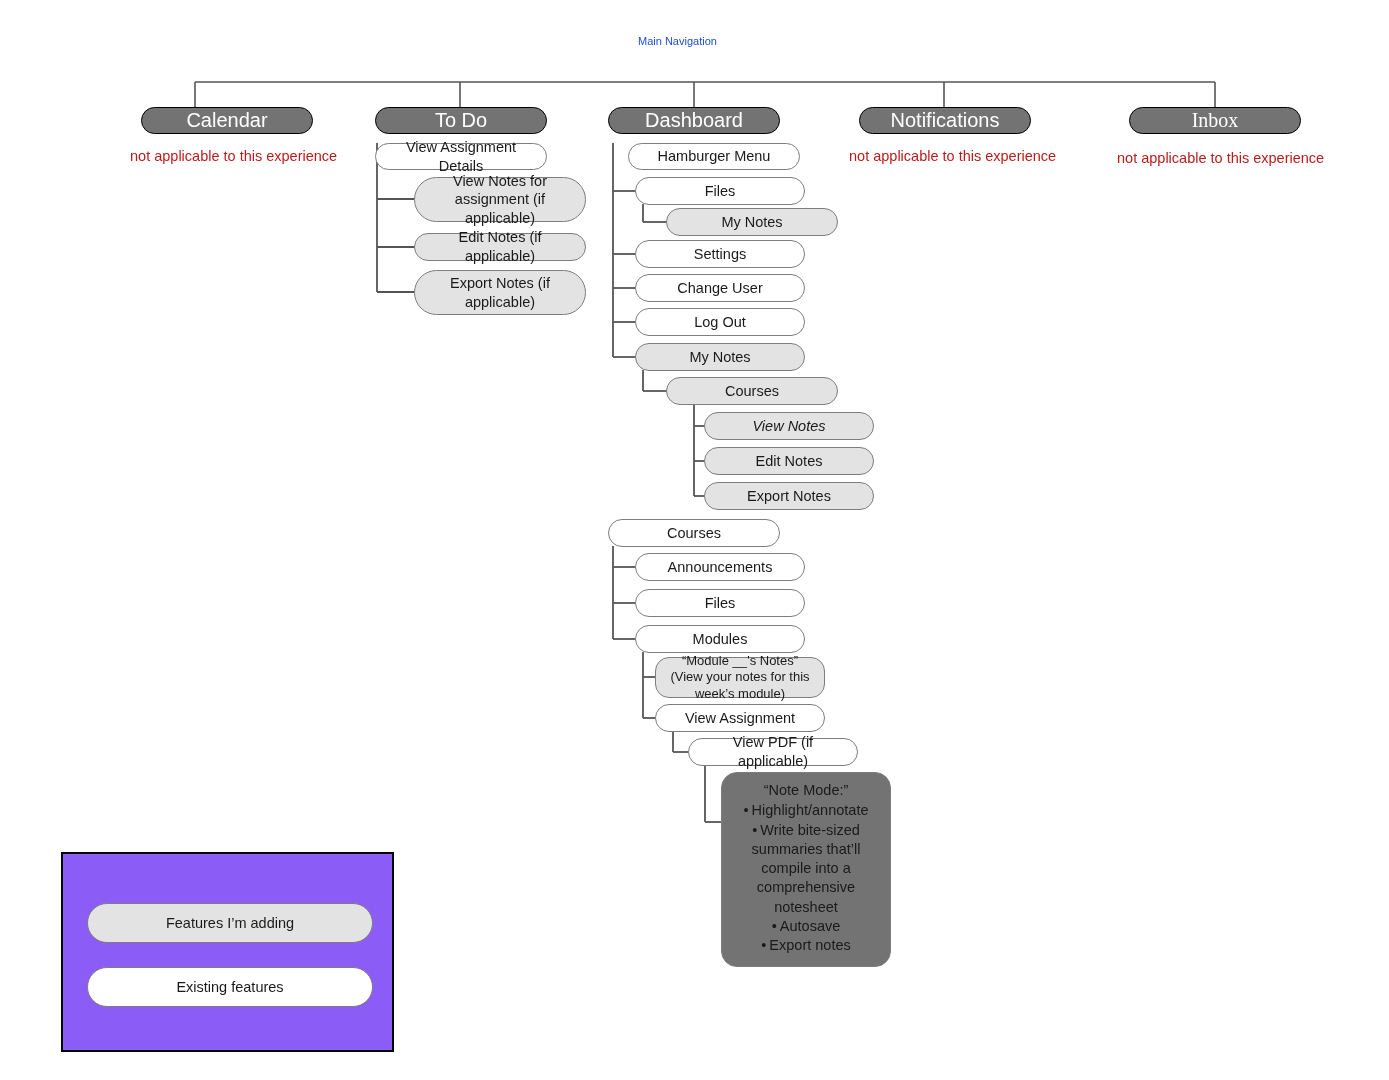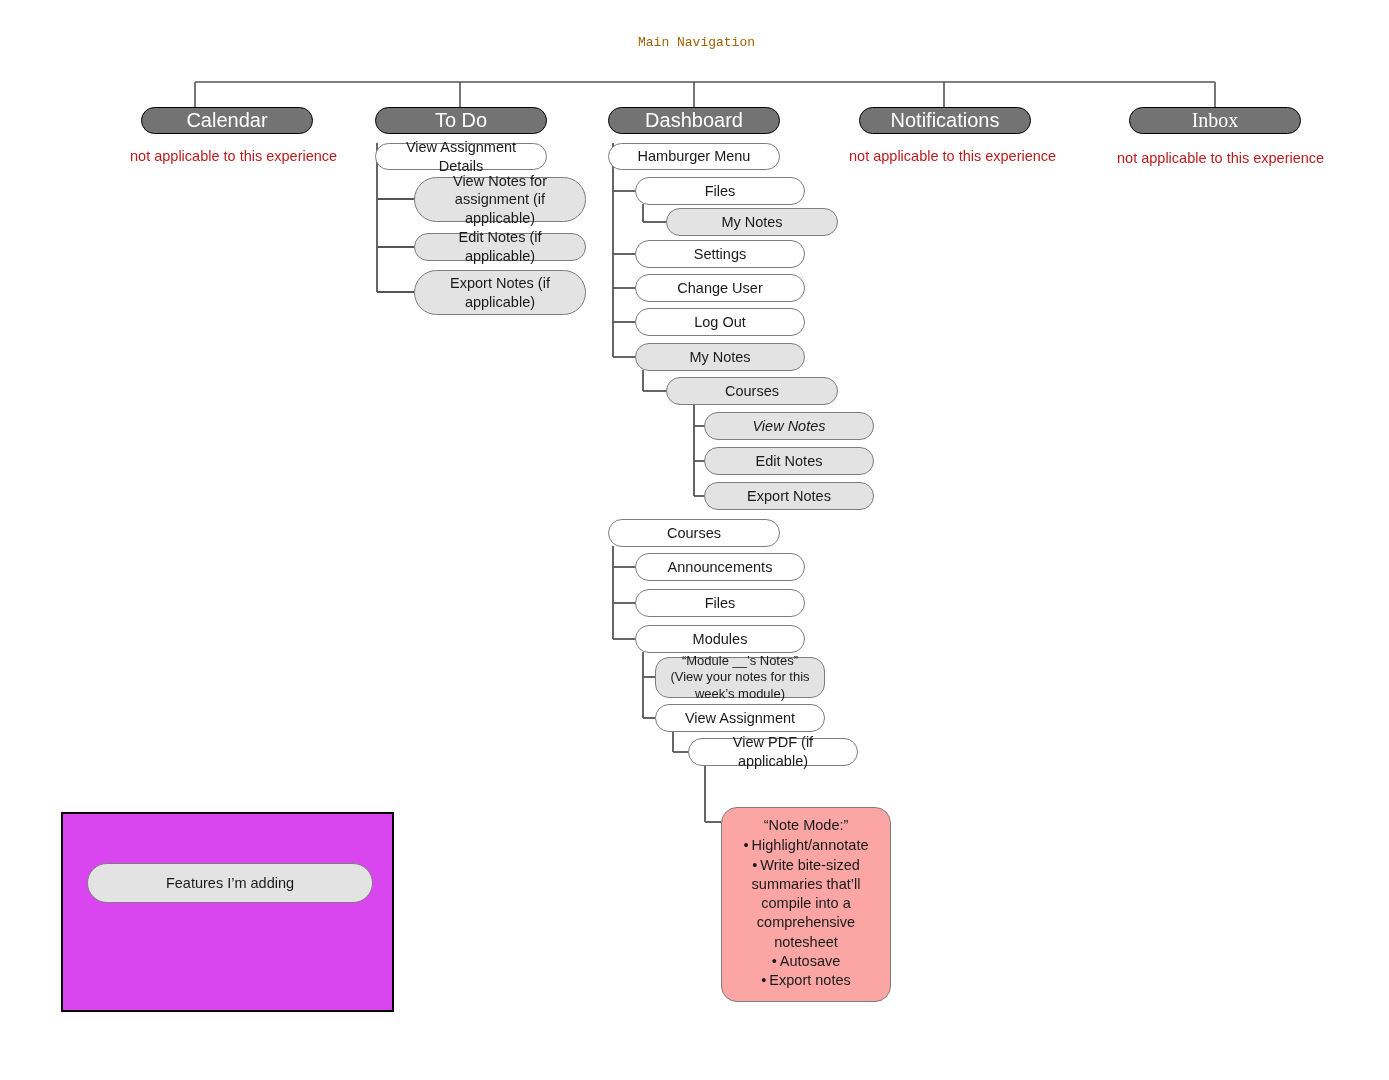--- a/index.html
+++ b/index.html
@@ -65,41 +65,39 @@
   
   .caption {
     position: absolute;
     font-size: 14.5px;
     color: #b91c1c;
     white-space: nowrap;
     z-index: 3;
   }
   .title {
     position: absolute;
-    font-size: 13px;
-    color: #a16207;
+    font-size: 11px;
+    color: #1d4ed8;
     white-space: nowrap;
     z-index: 3;
-    font-family: Liberation Mono, monospace;
   }
 
   
   .notemode {
     position: absolute;
     box-sizing: border-box;
-    background: #fca5a5;
+    background: #737373;
     border: 1.4px solid #7d7d7d;
     border-radius: 16px;
     padding: 8px 12px 10px 12px;
     z-index: 3;
     font-size: 14.5px;
     line-height: 1.33;
     color: #1a1a1a;
     text-align: center;
-    margin-top: 35px;
   }
   .notemode .nm-head {
     margin-bottom: 1px;
   }
   .notemode ul {
     list-style: none;
     margin: 0;
     padding: 0;
   }
   .notemode li {
@@ -107,22 +105,23 @@
   }
   .notemode li .bl {
     margin-right: 3px;
   }
 
   
   .legend-box {
     position: absolute;
     box-sizing: border-box;
     border: 2.5px solid #000000;
-    background: #d946ef;
-    z-index: 3;
+    background: #8b5cf6;
+    z-index: 3;
+    margin-top: 40px;
   }
 </style>
 </head>
 <body>
 
 <div id="canvas">
 
   <svg id="wires" viewBox="0 0 1389 1080" width="1389" height="1080">
     <g fill="none" stroke="#555555" stroke-width="1.6">
 
@@ -197,21 +196,21 @@
   <div class="caption" style="left:1117px; top:150px;">not applicable to this experience</div>
 
   <div class="node existing" style="left:375px; top:143px; width:172px; height:27px;">View Assignment Details</div>
 
   <div class="node adding" style="left:414px; top:177px; width:172px; height:45px;">View Notes for assignment (if applicable)</div>
 
   <div class="node adding" style="left:414px; top:233px; width:172px; height:28px;">Edit Notes (if applicable)</div>
 
   <div class="node adding" style="left:414px; top:270px; width:172px; height:45px;">Export Notes (if applicable)</div>
 
-  <div class="node existing" style="left:608px; top:143px; width:172px; height:27px;">Hamburger Menu</div>
+  <div class="node existing" style="left:628px; top:143px; width:172px; height:27px;">Hamburger Menu</div>
 
   <div class="node existing" style="left:635px; top:177px; width:170px; height:28px;">Files</div>
 
   <div class="node adding" style="left:666px; top:208px; width:172px; height:28px;">My Notes</div>
 
   <div class="node existing" style="left:635px; top:240px; width:170px; height:28px;">Settings</div>
 
   <div class="node existing" style="left:635px; top:274px; width:170px; height:28px;">Change User</div>
 
   <div class="node existing" style="left:635px; top:308px; width:170px; height:28px;">Log Out</div>
@@ -245,15 +244,16 @@
     <ul>
       <li><span class="bl">•</span><span>Highlight/annotate</span></li>
       <li><span class="bl">•</span><span>Write bite-sized summaries that’ll compile into a comprehensive notesheet</span></li>
       <li><span class="bl">•</span><span>Autosave</span></li>
       <li><span class="bl">•</span><span>Export notes</span></li>
     </ul>
   </div>
 
   <div class="legend-box" style="left:61px; top:812px; width:333px; height:200px;">
     <div class="node adding" style="left:24px; top:49px; width:286px; height:40px;">Features I’m adding</div>
+    <div class="node existing" style="left:24px; top:113px; width:286px; height:40px;">Existing features</div>
   </div>
 
 </div>
 
 </body></html>

